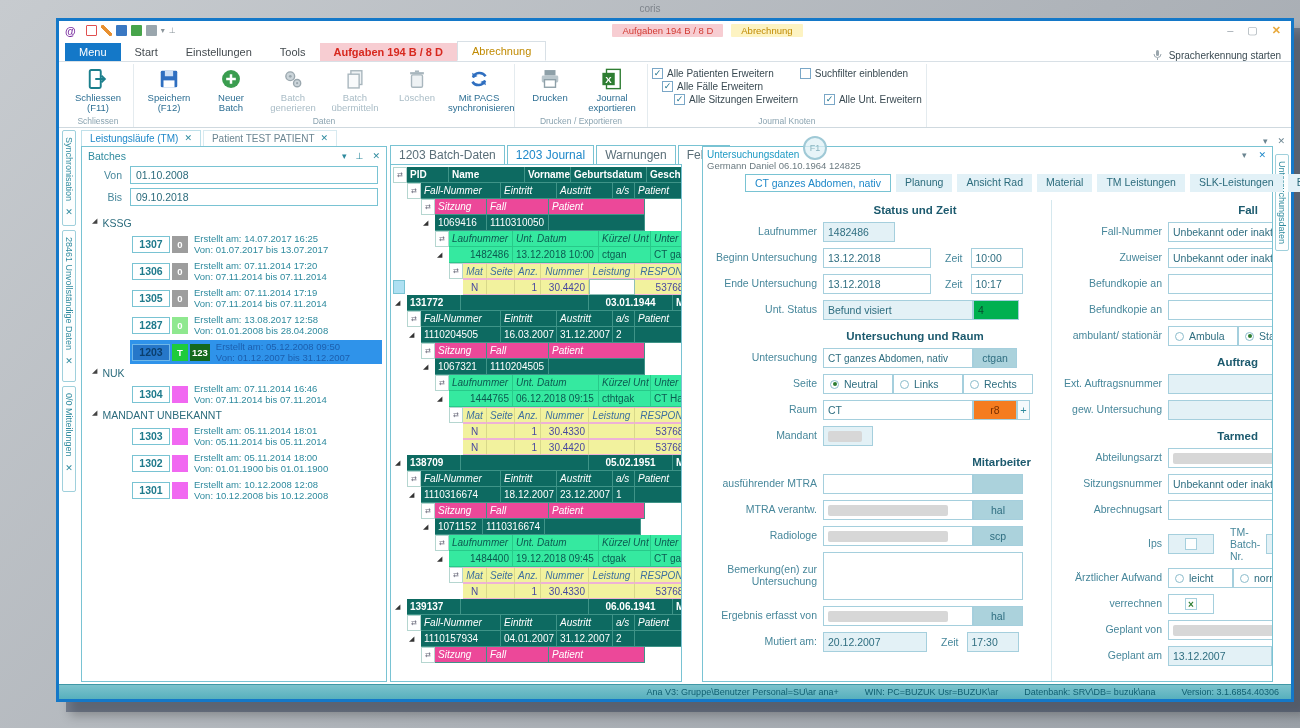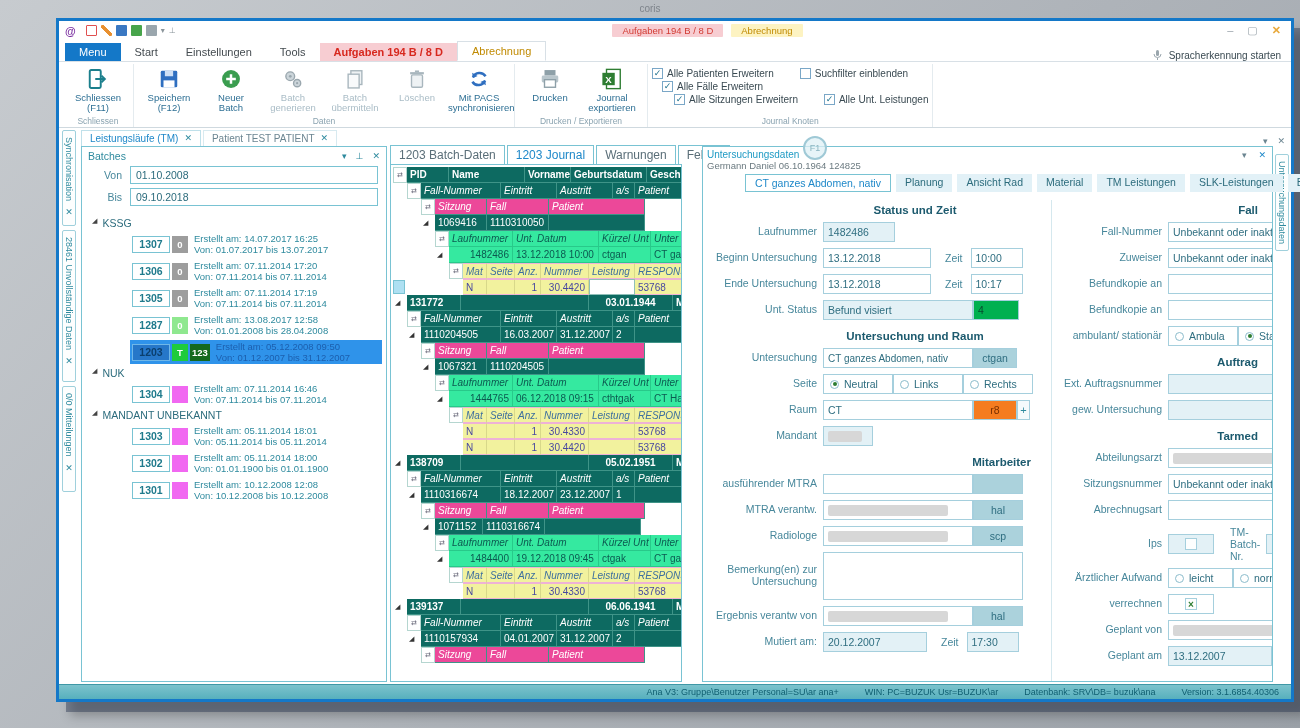--- a/index.html
+++ b/index.html
@@ -87,21 +87,21 @@
   .jtab.active { color:#1e88c9; }
   .jtable { flex:1; border:1px solid #79c3d3; overflow:hidden; position:relative; background:#fff; padding-top:2px; }
   .jrow { position:relative; height:16px; display:flex; align-items:stretch; margin-bottom:0; }
   .jcell { font-size:10px; line-height:15px; padding:0 3px; white-space:nowrap; overflow:hidden; flex:0 0 auto; }
   .jgut { width:14px; flex:0 0 auto; border:1px solid #b5d6d0; background:#fff; color:#667; font-size:7px; line-height:13px; text-align:center; }
   .dk { background:#0d6a61; color:#fff; border-right:1px solid #3f9488; border-bottom:1px solid #3f9488; }
   .dk.hd { font-weight:bold; } .dk.it { font-style:italic; }
   .dk2 { background:#ec4899; }
   .gr { background:#35e9a0; color:#0c5a50; border-right:1px solid #28c98a; border-bottom:1px solid #28c98a; }
   .gr.it { font-style:italic; }
-  .ye { background:#f2f29e; color:#4848a0; border-right:1px solid #d8d88a; border-top:1px solid #eeb2d6; border-bottom:1px solid #eeb2d6; }
+  .ye { background:#f2f29e; color:#4848a0; border-right:1px solid #d8d88a; border-top:1px solid #eeb2d6; border-bottom:1px solid #eeb2d6;text-align:center; }
   .ye.it { font-style:italic; color:#3d6f9e; }
   .wcell { background:#fff; border:1px solid #8fbfb8; }
   .exp { position:absolute; font-size:7px; color:#333; top:4px; }
   .selbox { position:absolute; left:2px; top:1px; width:12px; height:14px; background:#aee0f2; border:1px solid #79c3d3; }
   .scrib { flex:1; height:10px; margin:2px 3px; background:repeating-linear-gradient(100deg,#3aa294 0 3px,#11756a 3px 6px); border-radius:1px; min-width:40px; }
   .jcell .scrib { height:9px; margin:3px 0; }
   .ralign { text-align:right; } .calign { text-align:center; }
 
   
   .exam { flex:1; border:1px solid #79c3d3; margin:0 0 2px 17px; display:flex; flex-direction:column; min-width:0; position:relative; background:#fff; }
@@ -314,21 +314,21 @@
               <span>Alle Fälle Erweitern</span>
             </span>
           </div>
           <div class="cbrow">
             <span class="cbitem ind2">
               <span class="cbbox">✓</span>
               <span>Alle Sitzungen Erweitern</span>
             </span>
             <span class="cbitem">
               <span class="cbbox">✓</span>
-              <span>Alle Unt. Leistungen</span>
+              <span>Alle Unt. Erweitern</span>
             </span>
           </div>
         </div>
         <div class="glabel">Journal Knoten</div>
       </div>
     </div>
 
   <div class="content">
     <div class="vstrip" id="left-strip">
         <div class="vtab" style="height: 96px;">
@@ -845,21 +845,21 @@
                 <div class="fb wh w150">
                     <span class="blob"></span>
                   </div>
                 <div class="fb bdg w50">scp</div>
               </div>
               <div class="fr">
                 <div class="fl">Bemerkung(en) zur Untersuchung</div>
                 <div class="fb wh w200 ta"></div>
               </div>
               <div class="fr">
-                <div class="fl">Ergebnis verantw von</div>
+                <div class="fl">Ergebnis erfasst von</div>
                 <div class="fb wh w150">
                     <span class="blob"></span>
                   </div>
                 <div class="fb bdg w50">hal</div>
               </div>
               <div class="fr">
                 <div class="fl">Mutiert am:</div>
                 <div class="fb ro w104">20.12.2007</div>
                 <span class="zl">Zeit</span>
                 <div class="fb ro w52">17:30</div>

